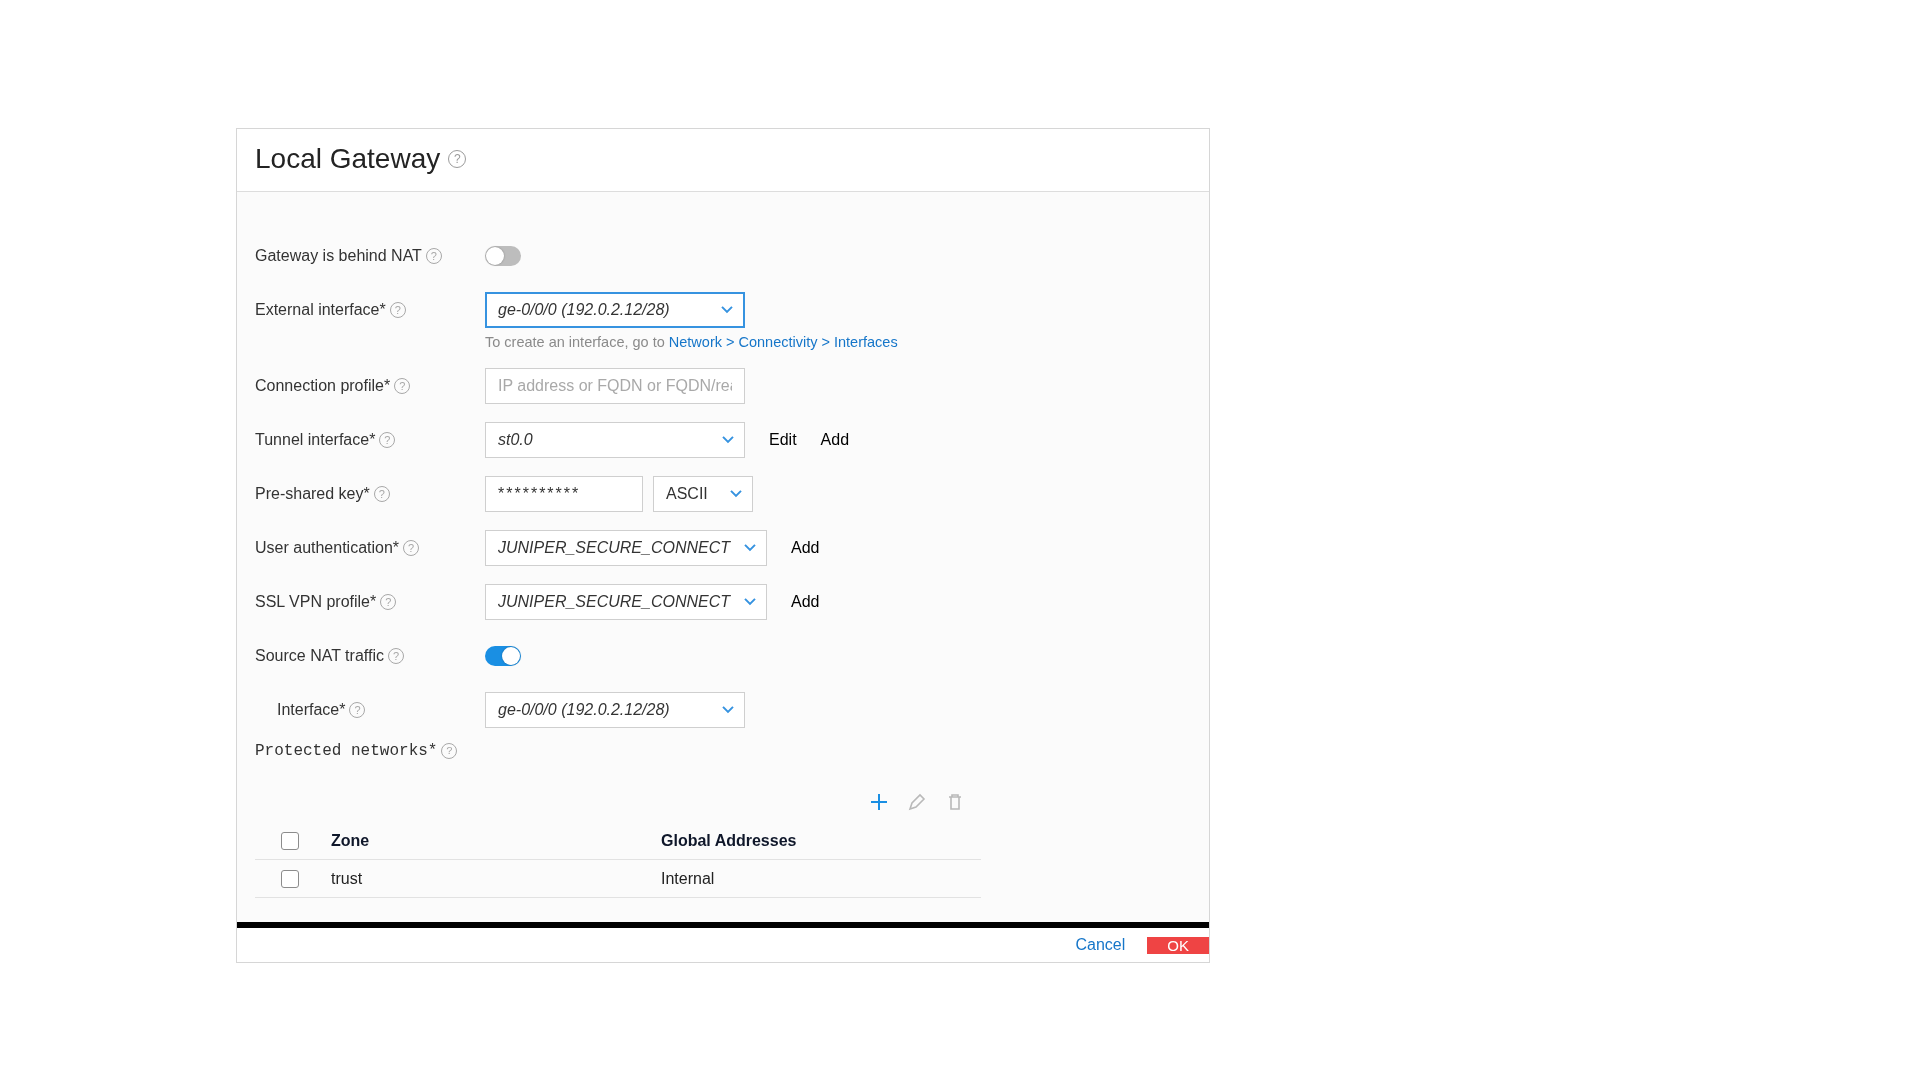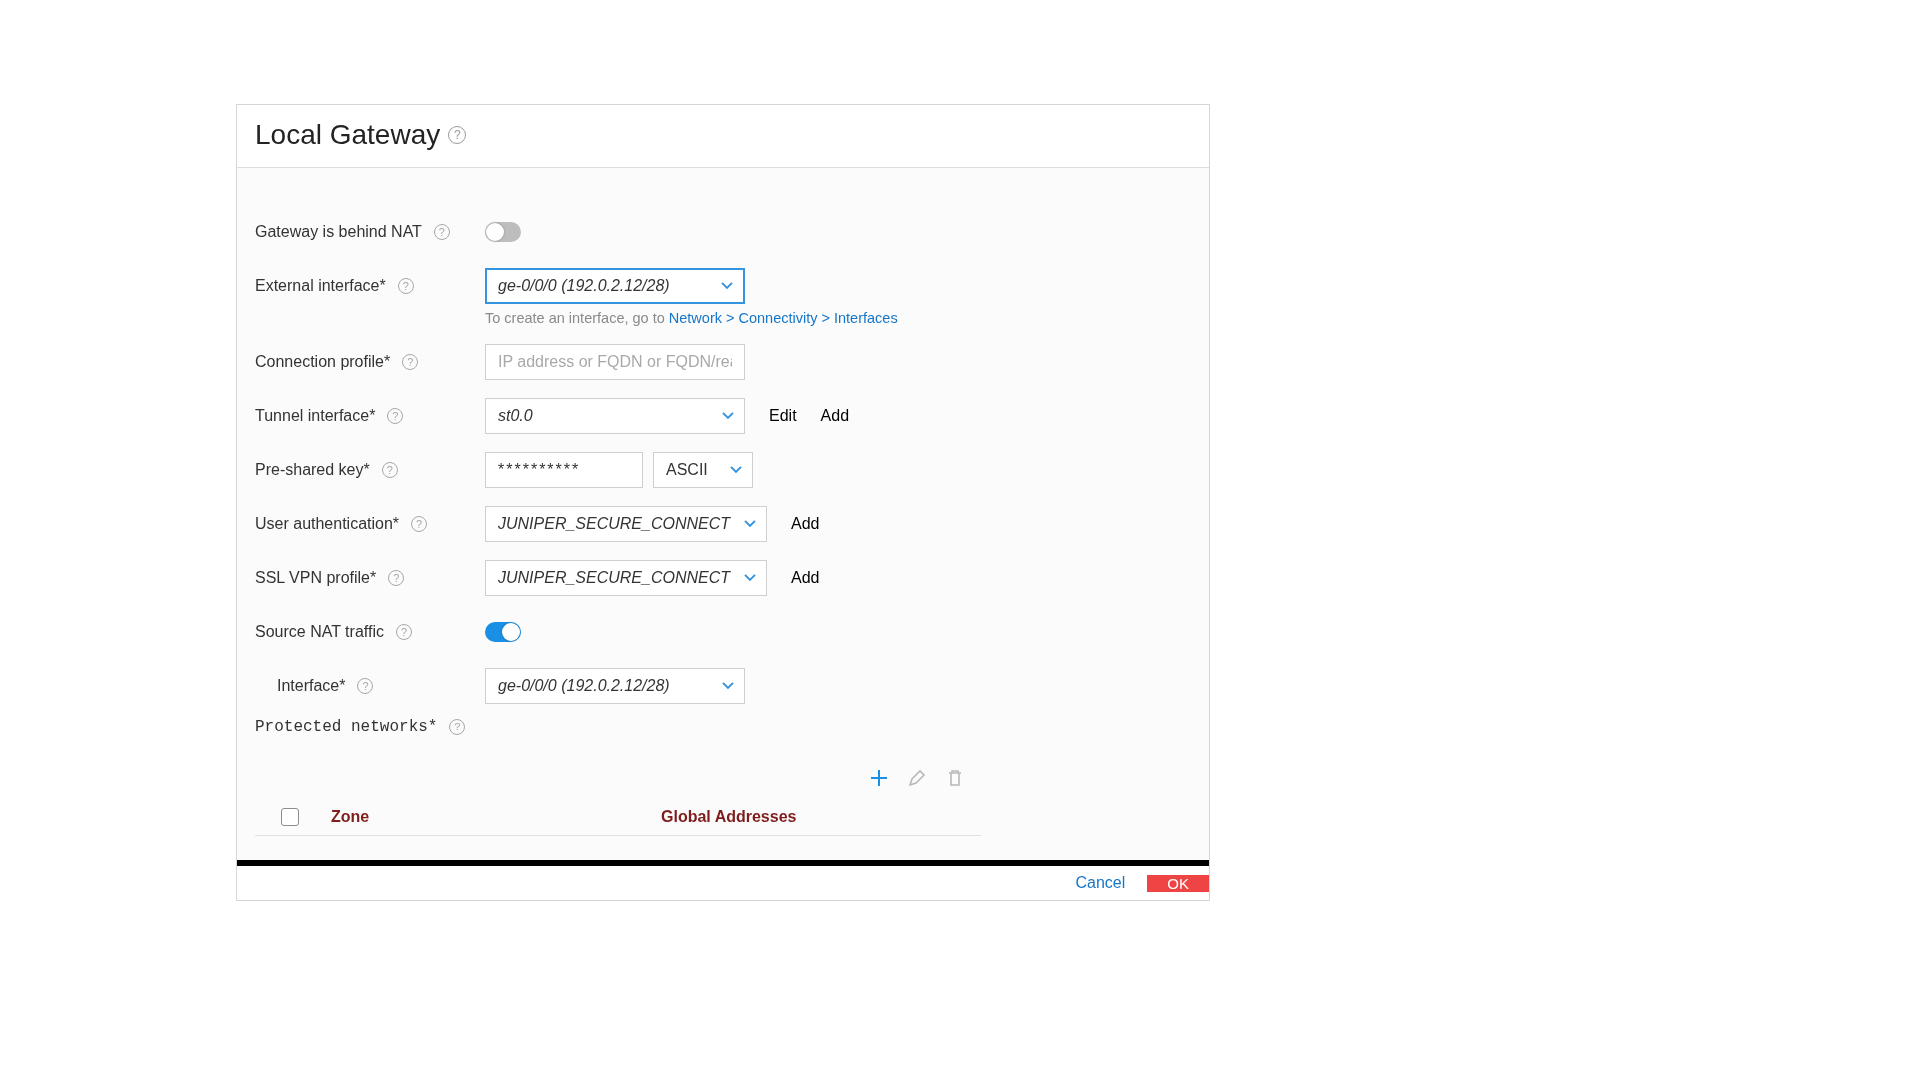--- a/index.html
+++ b/index.html
@@ -6,21 +6,21 @@
   html, body {
     margin: 0; padding: 0;
     width: 1920px; height: 1080px;
     background: #ffffff;
     font-family: "Helvetica Neue", Helvetica, Arial, sans-serif;
     color: #232323;
     font-size: 16px;
   }
   .panel {
     position: absolute;
-    left: 236px; top: 104px;
+    left: 236px; top: 128px;
     width: 974px;
     border: 1px solid #d6d6d6;
     background: #ffffff;
   }
   .panel-header {
     border-bottom: 1px solid #dddddd;
     padding: 14px 18px 16px 18px;
   }
   .panel-title {
     display: flex;
@@ -51,21 +51,21 @@
     display: flex;
     align-items: center;
     min-height: 44px;
     margin-bottom: 10px;
   }
   .form-row.tight { margin-bottom: 4px; }
   .label-cell {
     width: 230px;
     display: flex;
     align-items: center;
-    gap: 12px;
+    gap: 4px;
   }
   .label-cell.indent { padding-left: 22px; width: 230px; }
   .label-text {
     font-size: 16px;
     color: #333;
     font-weight: 500;
   }
   .control-cell {
     display: flex;
     align-items: center;
@@ -178,21 +178,21 @@
   .net-table {
     width: 726px;
     margin-top: 4px;
   }
   .net-table .thead, .net-table .trow {
     display: flex;
     align-items: center;
     border-bottom: 1px solid #e2e2e2;
     min-height: 38px;
   }
-  .net-table .thead { font-weight: 600; color: #7f1d1d; }
+  .net-table .thead { font-weight: 600; color: #0f172a; }
   .col-chk { width: 70px; display: flex; justify-content: center; }
   .col-zone { width: 330px; padding-left: 6px; }
   .col-ga { flex: 1; padding-left: 6px; }
   .chkbox {
     width: 18px; height: 18px;
     border: 1.5px solid #8c8c8c;
     border-radius: 3px;
     background: #fff;
     cursor: pointer;
   }
@@ -406,20 +406,27 @@
     </div>
 
     <div class="net-table">
       <div class="thead">
         <div class="col-chk">
           <div class="chkbox"></div>
         </div>
         <div class="col-zone">Zone</div>
         <div class="col-ga">Global Addresses</div>
       </div>
+      <div class="trow">
+        <div class="col-chk">
+          <div class="chkbox"></div>
+        </div>
+        <div class="col-zone">trust</div>
+        <div class="col-ga">Internal</div>
+      </div>
     </div>
 
   </div>
 
   <div class="panel-footer">
     <button class="btn-cancel">Cancel</button>
     <button class="btn-ok">OK</button>
   </div>
 
 </div>

